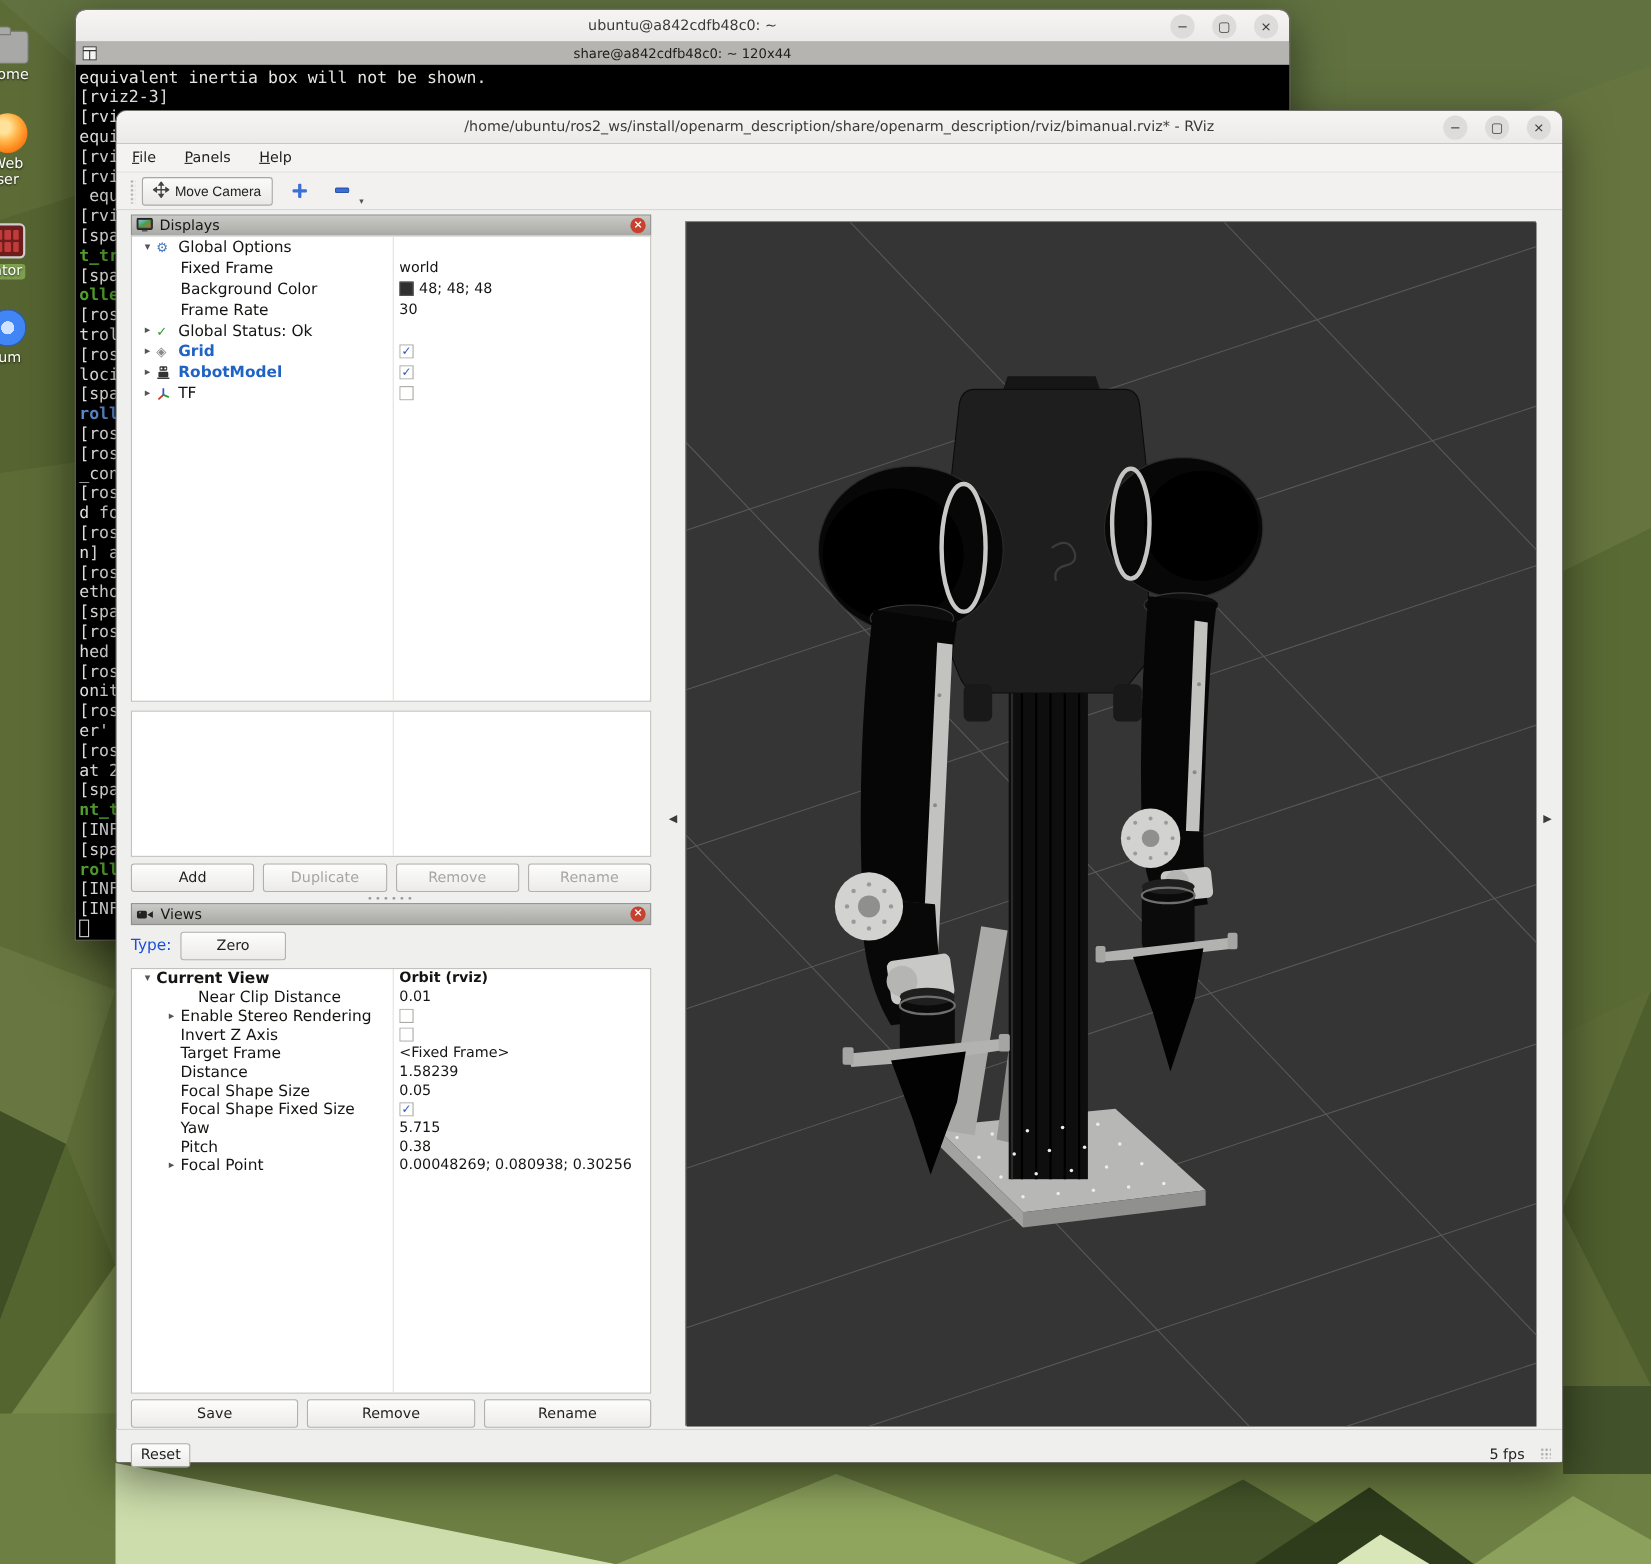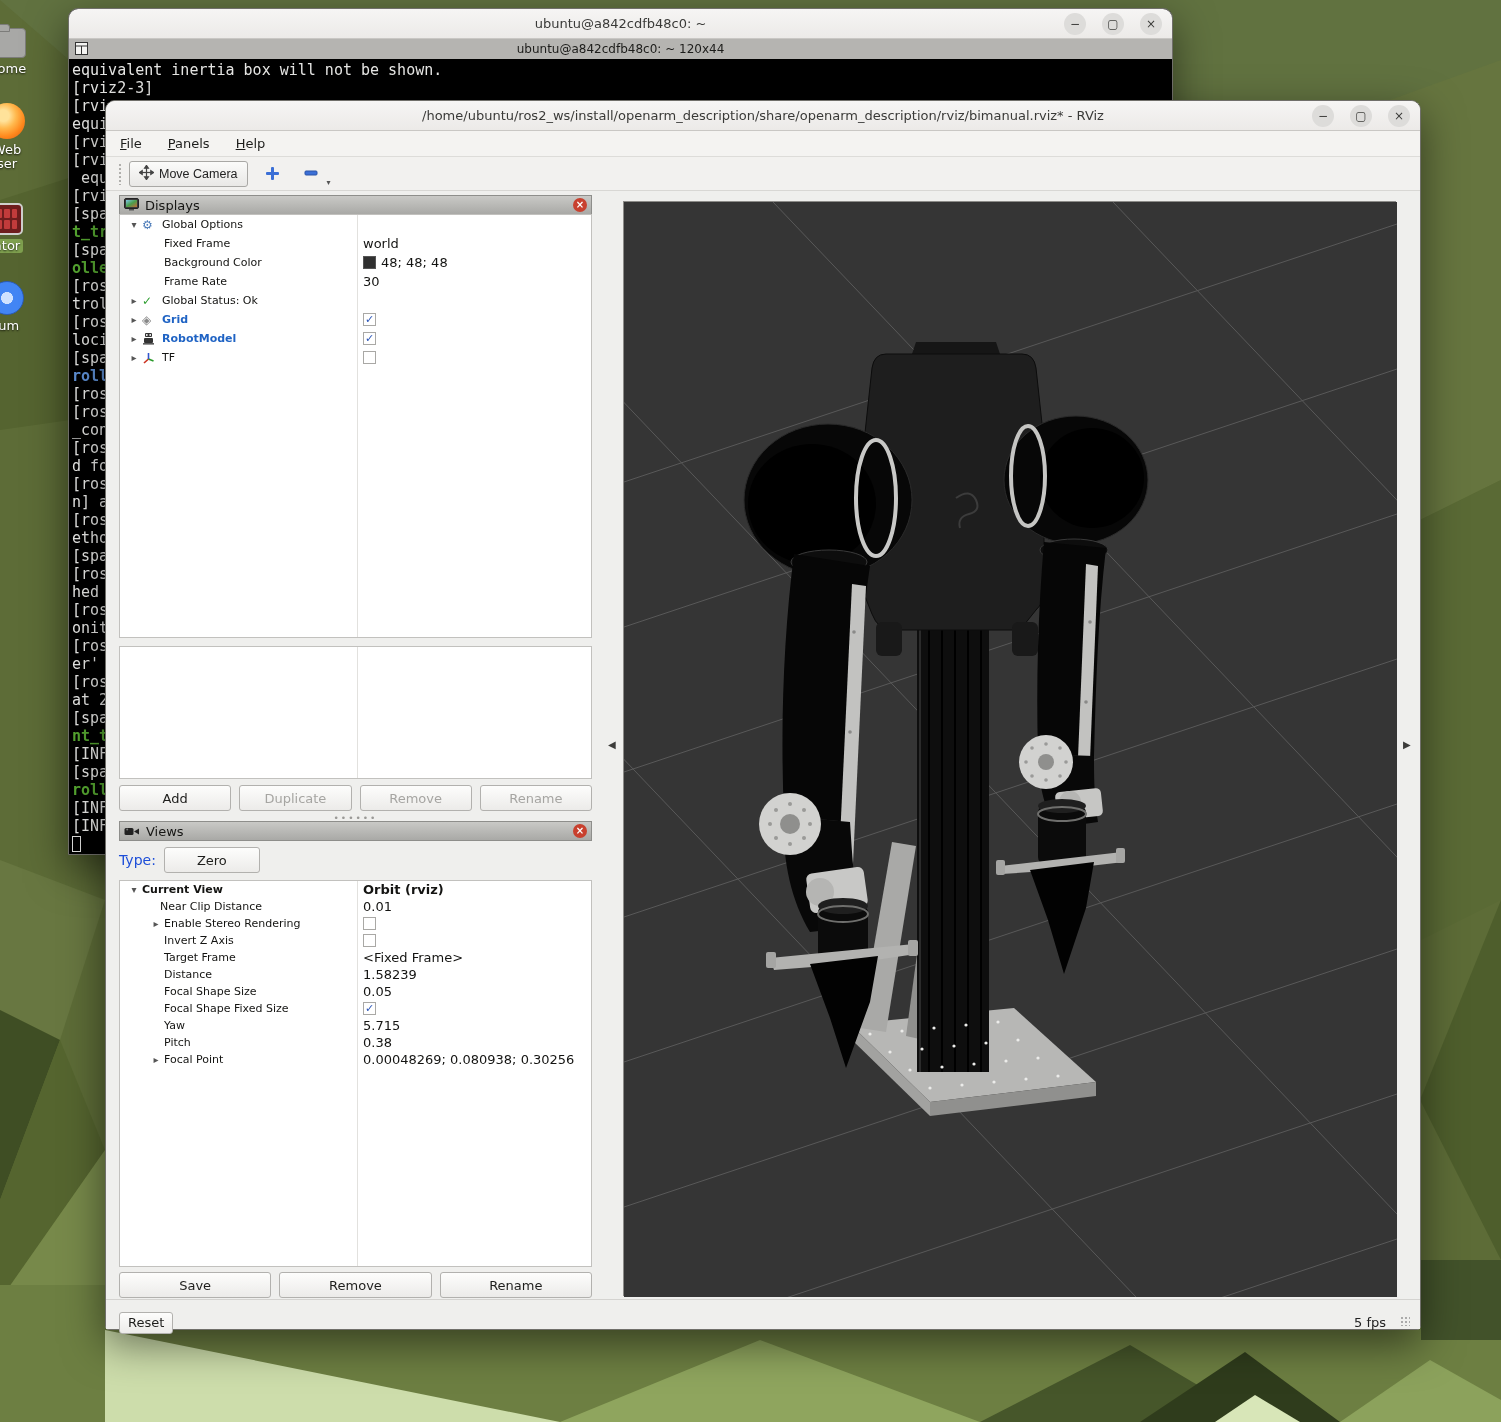--- a/index.html
+++ b/index.html
@@ -56,21 +56,21 @@
   
   .panel-hd { position:absolute; left:13px; width:473px; height:20px;
     background:linear-gradient(#c9c9c6,#a9a9a6); border:1px solid #8e8e8b; display:flex; align-items:center; gap:6px; padding:0 4px; }
   .panel-hd .ph-title { font-size:13px; color:#161614; flex:1; }
   .ph-close { width:14px; height:14px; border-radius:50%; background:#c8402e; color:#fff; font-size:10px; line-height:13px; text-align:center; font-weight:bold; }
   .treebox { position:absolute; left:13px; width:473px; background:#fff; border:1px solid #c2c1be; overflow:hidden; }
   .treebox:before { content:""; position:absolute; left:237px; top:0; bottom:0; width:1px; background:#e2e1de; }
   .trow { position:relative; display:flex; align-items:center; }
   .texp { width:16px; font-size:10px; color:#555; text-align:center; flex:0 0 16px; }
   .ticon { width:20px; flex:0 0 20px; display:flex; align-items:center; font-size:12px; }
-  .tlabel { font-size:11px; color:#141412; white-space:nowrap; }
+  .tlabel { font-size:14px; color:#141412; white-space:nowrap; }
   .tlabel.blue { color:#1f63c4; font-weight:bold; }
   .tlabel.bold { font-weight:bold; }
   .tval { position:absolute; left:243px; right:2px; display:flex; align-items:center; gap:5px; font-size:13px; color:#141412; white-space:nowrap; overflow:hidden; }
   .tval.bold { font-weight:bold; }
   .cb { width:13px; height:13px; border:1px solid #a9a8a5; background:#fff; font-size:11px; line-height:12px; text-align:center; color:#2b55b8; font-weight:bold; }
   .swatch { width:13px; height:13px; background:#303030; border:1px solid #555; }
   .btnrow { position:absolute; left:13px; width:473px; display:flex; gap:8px; }
   .btn { flex:1; height:26px; font-size:13px; color:#1e1e1c; background:linear-gradient(#fdfdfc,#ecebe9);
     border:1px solid #b2b1ae; border-radius:3px; font-family:inherit; }
   .btn:disabled { color:#a6a5a2; }
@@ -154,21 +154,21 @@
       </div>
     </div>
     <div class="tabbar">
       <span class="tab-ic">
         <svg width="13" height="13">
             <rect x="0.5" y="0.5" width="12" height="12" fill="#f4f4f2" stroke="#333"></rect>
             <line x1="0.5" y1="4" x2="12.5" y2="4" stroke="#333"></line>
             <line x1="6.5" y1="4" x2="6.5" y2="12.5" stroke="#333"></line>
           </svg>
       </span>
-      <div class="tab-title">ubuntu@a842cdfb48c0: ~ 120x44</div>
+      <div class="tab-title">share@a842cdfb48c0: ~ 120x44</div>
     </div>
     <div class="tcontent" id="term-lines">
         <div class="tline c-white">equivalent inertia box will not be shown.</div>
         <div class="tline c-white">[rviz2-3]</div>
         <div class="tline c-white">[rviz</div>
         <div class="tline c-white">equiv</div>
         <div class="tline c-white">[rviz</div>
         <div class="tline c-white">[rviz</div>
         <div class="tline c-white"> equi</div>
         <div class="tline c-white">[rviz</div>
@@ -380,21 +380,21 @@
       <button class="btn zero-btn">Zero</button>
     </div>
     <div class="treebox" id="views-tree" style="top:779px; height:387px">
         <div class="trow" style="height: 17px; padding-left: 6px;">
           <span class="texp">▾</span>
           <span class="tlabel bold">Current View</span>
           <span class="tval bold">
             <span>Orbit (rviz)</span>
           </span>
         </div>
-        <div class="trow" style="height: 17px; padding-left: 24px; text-align: right;">
+        <div class="trow" style="height: 17px; padding-left: 44px; text-align: right;">
           <span class="texp"></span>
           <span class="tlabel">Near Clip Distance</span>
           <span class="tval">
             <span>0.01</span>
           </span>
         </div>
         <div class="trow" style="height: 17px; padding-left: 28px;">
           <span class="texp">▸</span>
           <span class="tlabel">Enable Stereo Rendering</span>
           <span class="tval">

